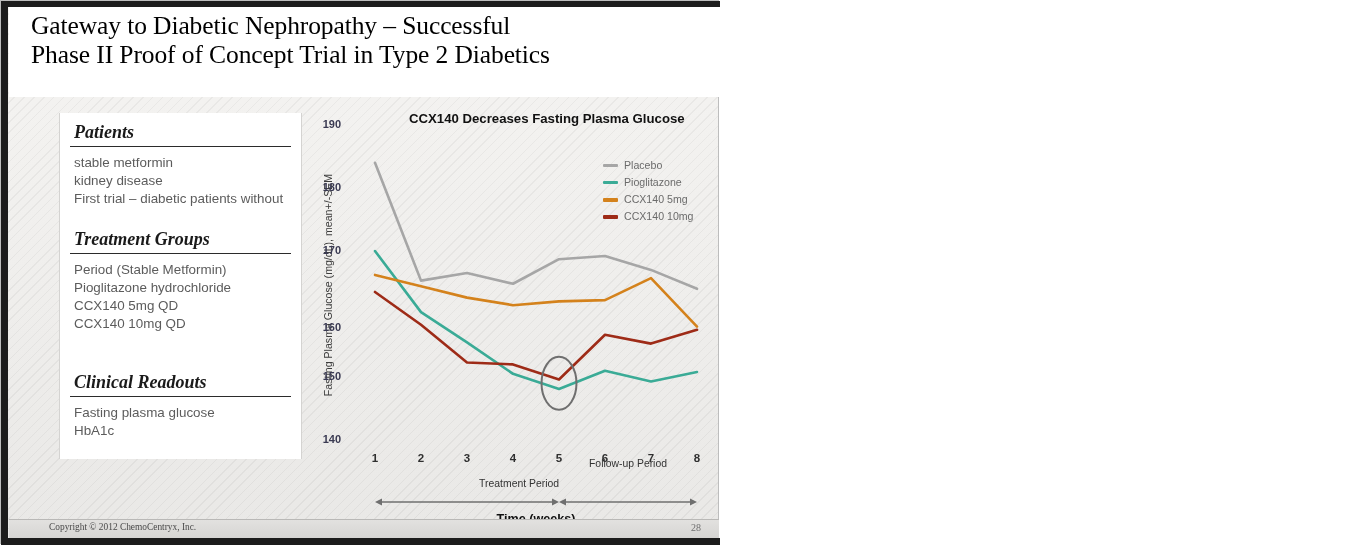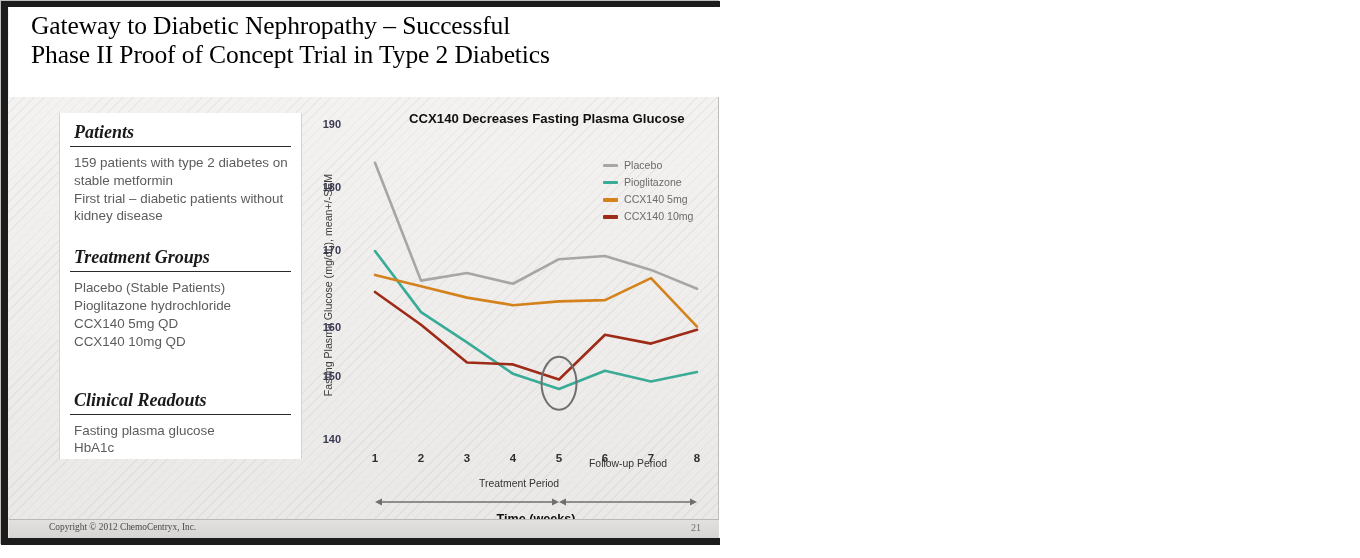--- a/index.html
+++ b/index.html
@@ -178,34 +178,33 @@
         <div>Phase II Proof of Concept Trial in Type 2 Diabetics</div>
       </div>
     </div>
 
     <div class="panel">
 
       <div>
         <div class="sec-head">Patients</div>
         <div class="sec-rule"></div>
         <div class="sec-body">
-          <div>159 patients with type 2 diabetes on</div>
           <div>stable metformin</div>
+          <div>kidney disease</div>
           <div>First trial – diabetic patients without</div>
-          <div>kidney disease</div>
         </div>
       </div>
 
       <div class="gap-md"></div>
 
       <div>
         <div class="sec-head">Treatment Groups</div>
         <div class="sec-rule"></div>
         <div class="sec-body">
-          <div>Placebo (Stable Patients)</div>
+          <div>Period (Stable Metformin)</div>
           <div>Pioglitazone hydrochloride</div>
           <div>CCX140 5mg QD</div>
           <div>CCX140 10mg QD</div>
         </div>
       </div>
 
       <div class="gap-lg"></div>
 
       <div>
         <div class="sec-head">Clinical Readouts</div>
@@ -277,17 +276,17 @@
             <line x1="5" y1="6" x2="133" y2="6" stroke="#6f6f6f" stroke-width="1.6"></line>
             <polygon points="0,6 7,2.6 7,9.4" fill="#6f6f6f"></polygon>
             <polygon points="138,6 131,2.6 131,9.4" fill="#6f6f6f"></polygon>
           </svg>
         </div>
       <div class="time-lbl" id="time-lbl" style="left: 64px; width: 322px; top: 401px;">Time (weeks)</div>
     </div>
 
     <div class="footer-bar"></div>
     <div class="copyright">Copyright © 2012 ChemoCentryx, Inc.</div>
-    <div class="pagenum">21</div>
+    <div class="pagenum">28</div>
     <div class="footer-strip"></div>
 
   </div>
 </div>
 
 </body></html>

